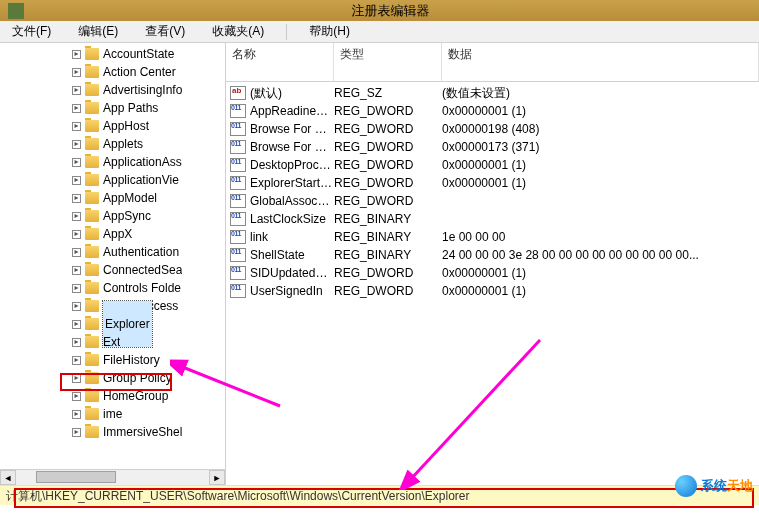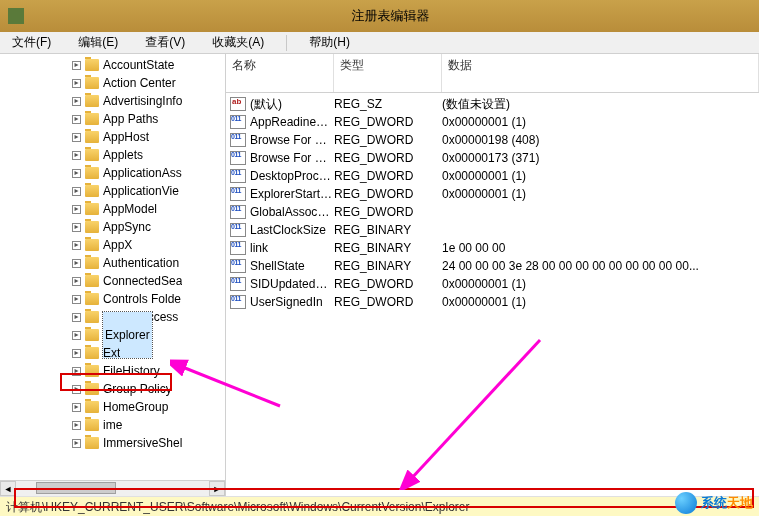--- a/index.html
+++ b/index.html
@@ -7,21 +7,21 @@
     margin: 0;
     font-family: "Microsoft YaHei", "Segoe UI", Tahoma, sans-serif;
     font-size: 12px;
     background: #fff;
     width: 759px;
     height: 516px;
     overflow: hidden;
     position: relative;
   }
   .titlebar {
-    height: 32px;
+    height: 21px;
     background: linear-gradient(#c9a14a, #b98d3a);
     display: flex;
     align-items: center;
     padding: 0 8px;
     color: #000;
   }
   .titlebar .app-icon {
     width: 16px; height: 16px; margin-right: 6px;
     background: #5a7a3a;
   }
@@ -207,21 +207,21 @@
     left: 14px; top: 488px;
     width: 740px; height: 20px;
     pointer-events: none;
   }
   .arrow-svg {
     position: absolute;
     pointer-events: none;
   }
   .watermark {
     position: absolute;
-    right: 6px; bottom: 2px;
+    right: 6px; bottom: 19px;
     display: flex;
     align-items: center;
     gap: 4px;
     font-size: 13px;
     font-weight: bold;
   }
   .watermark .globe {
     width: 22px; height: 22px;
     border-radius: 50%;
     background: radial-gradient(circle at 30% 30%, #6bd0ff, #0a7ad6);

